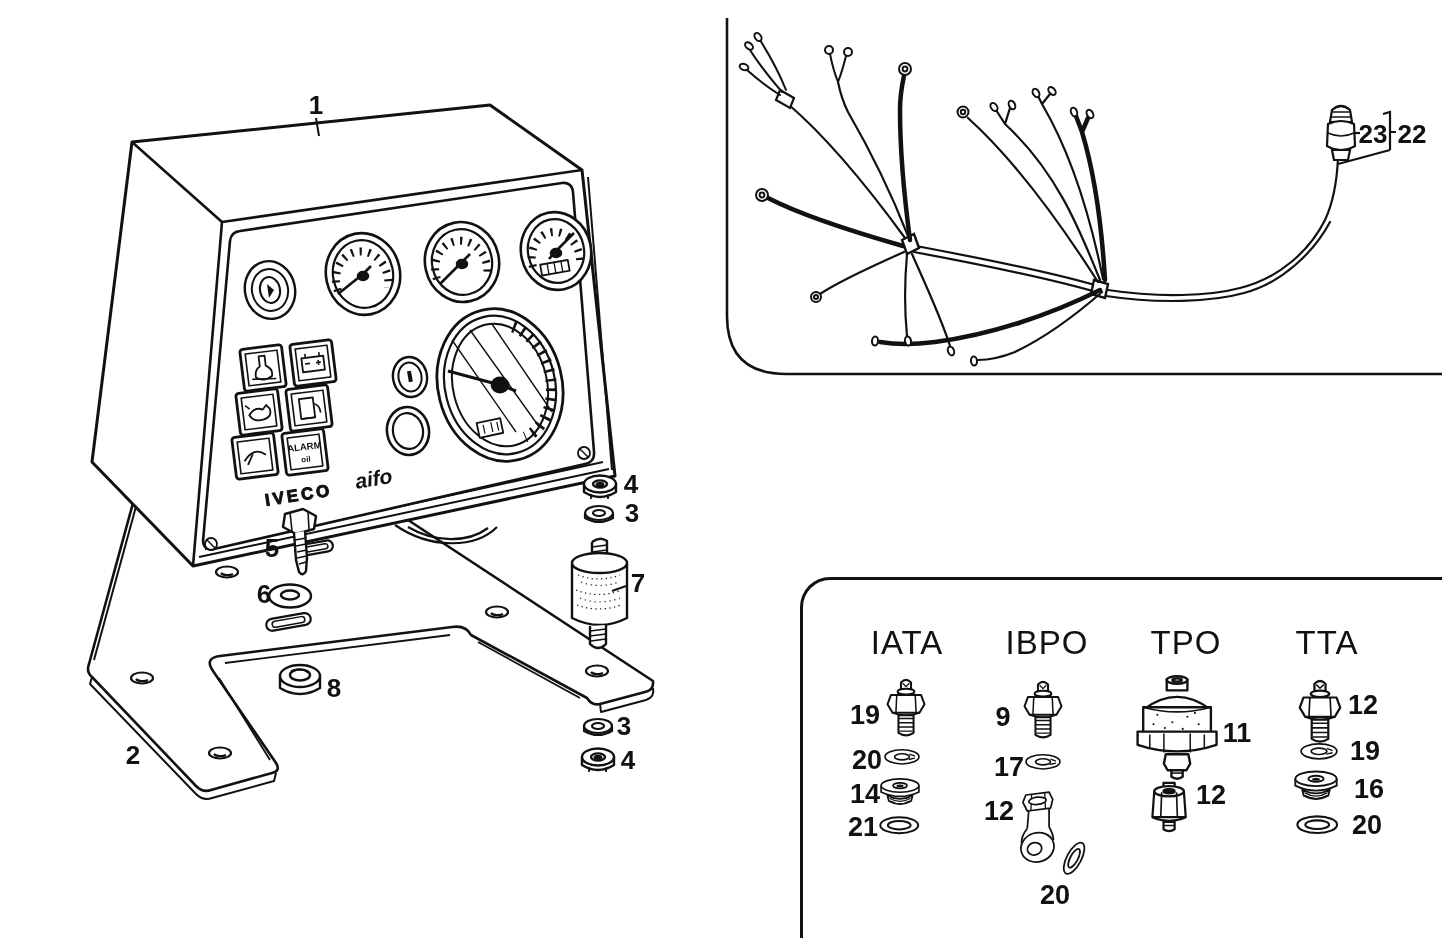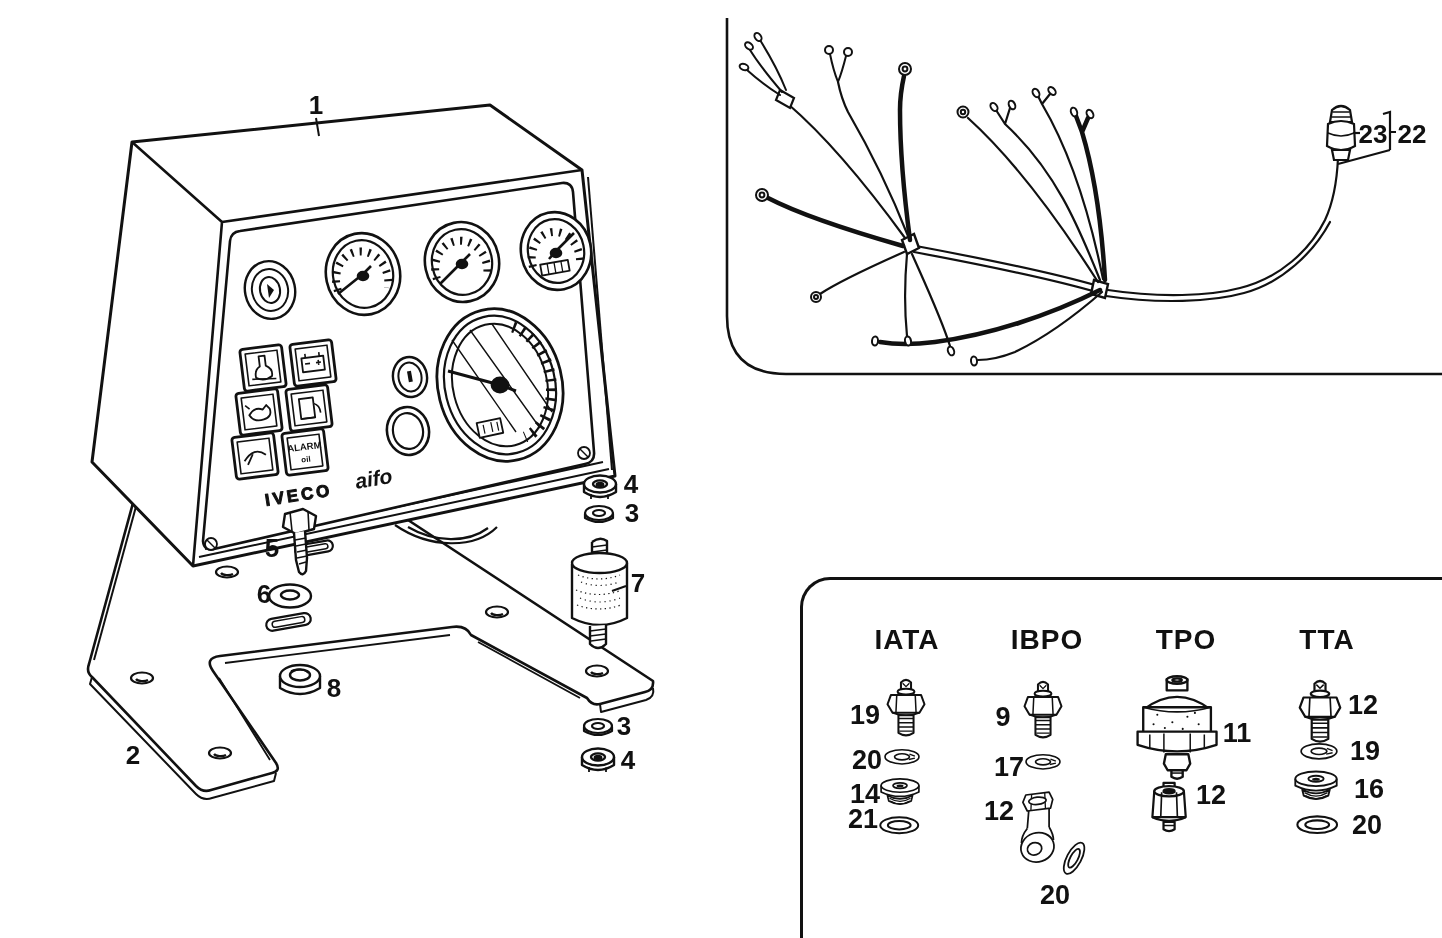--- a/index.html
+++ b/index.html
@@ -4,21 +4,21 @@
 <style>
   html,body{margin:0;padding:0;background:#fff;}
   .stage{position:relative;width:1442px;height:938px;background:#fff;overflow:hidden;
          font-family:"Liberation Sans", sans-serif;color:#111;}
   .stage svg{position:absolute;overflow:visible;}
   svg text{fill:#111;}
   .num-label{font-weight:bold;font-size:26px;}
   
   .sensor-panel{position:absolute;left:800px;top:577px;width:642px;height:361px;
     border-top:3px solid #111;border-left:3px solid #111;border-top-left-radius:30px;}
-  .sensor-header{position:absolute;transform:translateX(-50%);font-size:28px;font-weight:bold;
+  .sensor-header{position:absolute;transform:translateX(-50%);font-size:33px;font-weight:normal;
     letter-spacing:1px;white-space:nowrap;}
   .part-num{position:absolute;font-size:27px;font-weight:bold;width:44px;text-align:center;
     white-space:nowrap;}
   .part-icon{position:absolute;}
   .part-icon svg{position:static;display:block;}
 </style>
 </head>
 <body>
 
 <div class="stage">
@@ -419,21 +419,21 @@
     <svg width="38" height="19" viewBox="0 0 56 28">
           <use href="#sym-lockwasher"></use>
         </svg>
       </div>
   <div class="part-num" style="left:40px;top:199px">14</div>
   <div class="part-icon" style="left:76px;top:197px">
     <svg width="42" height="34" viewBox="0 0 60 46">
           <use href="#sym-nutfit"></use>
         </svg>
       </div>
-  <div class="part-num" style="left:38px;top:224px">21</div>
+  <div class="part-num" style="left:38px;top:232px">21</div>
   <div class="part-icon" style="left:75px;top:235px">
     <svg width="44" height="22" viewBox="0 0 58 28">
           <use href="#sym-ring"></use>
         </svg>
       </div>
 
   <div class="part-num" style="left:178px;top:122px">9</div>
   <div class="part-icon" style="left:219px;top:98px">
     <svg width="42" height="70" viewBox="0 0 50 76">
           <use href="#sym-sensor"></use>

